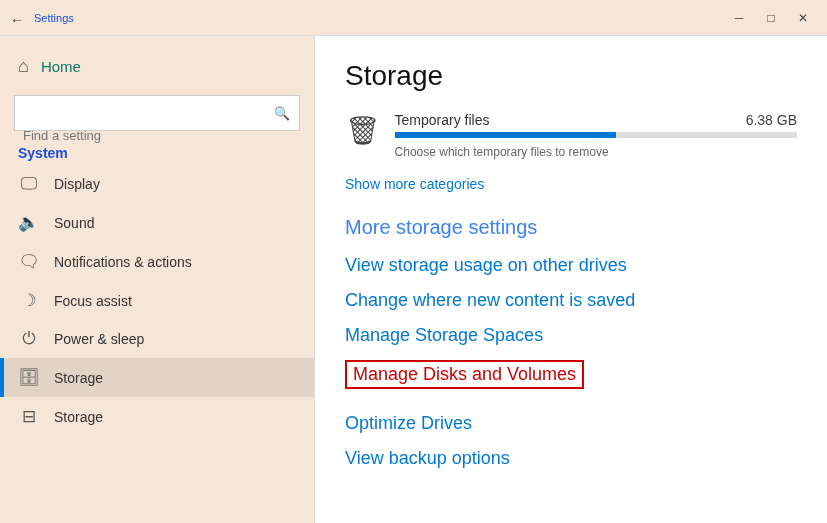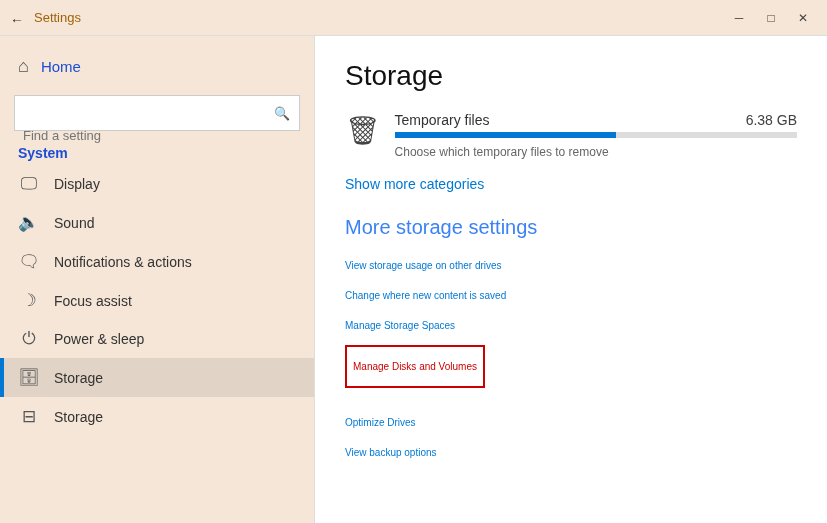--- a/index.html
+++ b/index.html
@@ -14,22 +14,22 @@
       height: 36px;
       border-bottom: 1px solid #ddd;
     }
     .titlebar-back {
       font-size: 14px;
       margin-right: 10px;
       cursor: pointer;
       color: #333;
     }
     .titlebar-title {
-      font-size: 13px;
-      color: #a16207;
+      font-size: 11px;
+      color: #1d4ed8;
       flex: 1;
     }
     .titlebar-controls {
       display: flex;
       gap: 4px;
     }
     .titlebar-btn {
       width: 28px;
       height: 22px;
       display: flex;
@@ -60,21 +60,21 @@
       flex-shrink: 0;
     }
     .sidebar-home {
       display: flex;
       align-items: center;
       padding: 10px 18px;
       gap: 12px;
       cursor: pointer;
     }
     .sidebar-home-icon { font-size: 18px; color: #555; }
-    .sidebar-home-label { font-size: 15px; color: #1d4ed8; }
+    .sidebar-home-label { font-size: 15px; color: #0f766e; }
 
     .search-box {
       margin: 8px 14px;
       display: flex;
       align-items: center;
       background: white;
       border: 1px solid #ccc;
       height: 36px;
       padding: 0 8px;
     }
@@ -190,29 +190,29 @@
     }
 
     .section-subtitle {
       font-size: 20px;
       font-weight: 300;
       color: #3b82f6;
       margin-bottom: 16px;
     }
 
     .settings-link {
-      font-size: 10px;
+      font-size: 18px;
       color: #0078d4;
       cursor: pointer;
       margin-bottom: 14px;
       display: inline-block;
     }
     .settings-link.highlighted {
       border: 2px solid #cc0000;
-      padding: 14px 6px;
+      padding: 2px 6px;
       color: #cc0000;
       display: block;
       width: fit-content;
     }
   </style>
 </head>
 <body>
 
 <div class="titlebar">
   <span class="titlebar-back">←</span>

